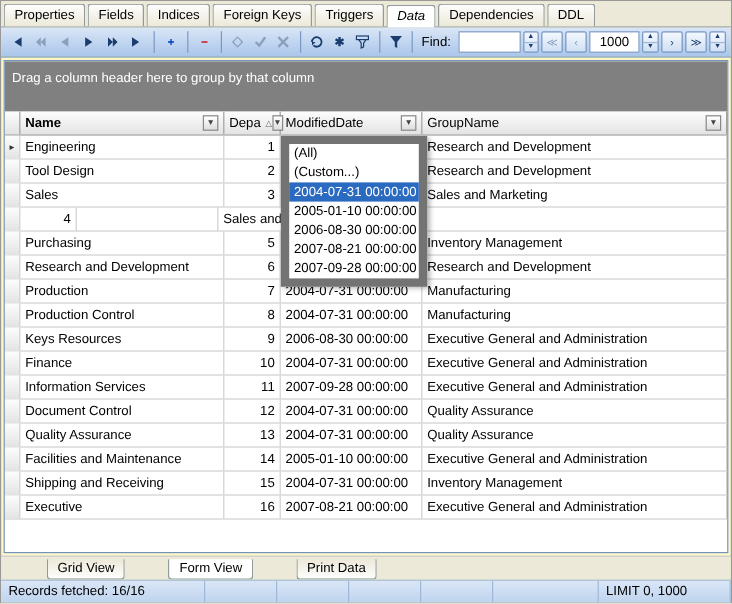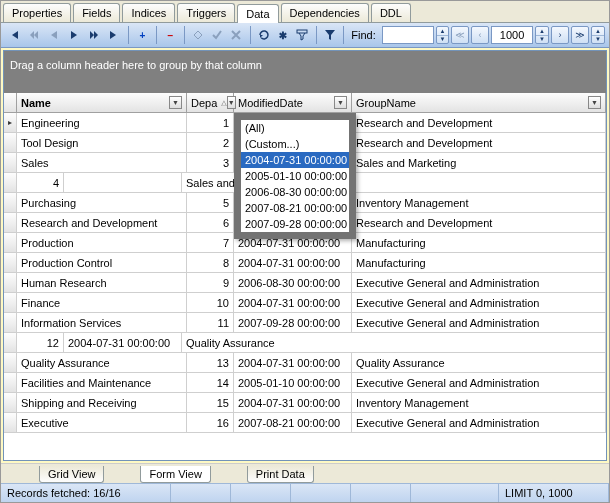--- a/index.html
+++ b/index.html
@@ -2,21 +2,21 @@
 <html><head>
 <meta charset="utf-8">
 <style>
   * { box-sizing: border-box; margin: 0; padding: 0; }
   body { font-family: Tahoma, Arial, sans-serif; font-size: 11px; color: #000; background: #fff; }
   .window { width: 610px; height: 503px; border: 1px solid #999; display: flex; flex-direction: column; background: #fef9c3; }
 
   
   .tabs { display: flex; background: #ece9d8; padding: 2px 2px 0 2px; gap: 2px; border-bottom: 1px solid #919b9c; }
   .tab { border: 1px solid #919b9c; border-bottom: none; padding: 3px 8px; background: linear-gradient(#fdfdfd,#ece9d8); border-radius: 3px 3px 0 0; cursor: pointer; font-size: 11px; position: relative; }
-  .tab.active { background: #fff; font-weight: normal; z-index: 2; top: 1px; }
+  .tab.active { background: #fff; font-weight: normal; z-index: 2; top: 1px; font-style: italic; }
 
   
   .toolbar { display: flex; align-items: center; padding: 3px 4px; gap: 2px; background: linear-gradient(#dae6f6,#a9c6ea); border-bottom: 1px solid #7a98c4; }
   .tb-group { display: flex; gap: 2px; align-items: center; }
   .tb-btn { width: 18px; height: 18px; border: 1px solid transparent; display: flex; align-items: center; justify-content: center; border-radius: 2px; cursor: pointer; font-size: 10px; color: #1a3c6e; }
   .tb-btn.disabled { color: #8aa0bd; cursor: default; }
   .tb-btn svg { display: block; }
   .tb-sep { width: 1px; height: 18px; background: #7a98c4; margin: 0 3px; }
   .find-label { margin: 0 4px 0 2px; color: #000; }
   .find-input { height: 18px; width: 52px; border: 1px solid #7a98c4; background: #fff; padding: 0 3px; font-size: 11px; }
@@ -64,20 +64,21 @@
 </style>
 </head>
 <body>
 
 <div class="window">
 
   <div class="tabs" id="tabs">
       <div class="tab">Properties</div>
       <div class="tab">Fields</div>
       <div class="tab">Indices</div>
+      <div class="tab">Foreign Keys</div>
       <div class="tab">Triggers</div>
       <div class="tab active">Data</div>
       <div class="tab">Dependencies</div>
       <div class="tab">DDL</div>
     </div>
 
   <div class="toolbar">
     <div class="tb-group">
       <div class="tb-btn">
           <svg width="10" height="10">
@@ -257,41 +258,42 @@
         </div>
         <div class="row">
           <div class="cell ind"></div>
           <div class="cell name">Production Control</div>
           <div class="cell dep">8</div>
           <div class="cell mod">2004-07-31 00:00:00</div>
           <div class="cell grp">Manufacturing</div>
         </div>
         <div class="row">
           <div class="cell ind"></div>
-          <div class="cell name">Human Research</div>
+          <div class="cell name">Keys Resources</div>
           <div class="cell dep">9</div>
           <div class="cell mod">2006-08-30 00:00:00</div>
           <div class="cell grp">Executive General and Administration</div>
         </div>
         <div class="row">
           <div class="cell ind"></div>
           <div class="cell name">Finance</div>
           <div class="cell dep">10</div>
           <div class="cell mod">2004-07-31 00:00:00</div>
           <div class="cell grp">Executive General and Administration</div>
         </div>
         <div class="row">
           <div class="cell ind"></div>
           <div class="cell name">Information Services</div>
           <div class="cell dep">11</div>
           <div class="cell mod">2007-09-28 00:00:00</div>
           <div class="cell grp">Executive General and Administration</div>
         </div>
         <div class="row">
           <div class="cell ind"></div>
+          <div class="cell name">Document Control</div>
           <div class="cell dep">12</div>
           <div class="cell mod">2004-07-31 00:00:00</div>
           <div class="cell grp">Quality Assurance</div>
         </div>
         <div class="row">
           <div class="cell ind"></div>
           <div class="cell name">Quality Assurance</div>
           <div class="cell dep">13</div>
           <div class="cell mod">2004-07-31 00:00:00</div>
           <div class="cell grp">Quality Assurance</div>

